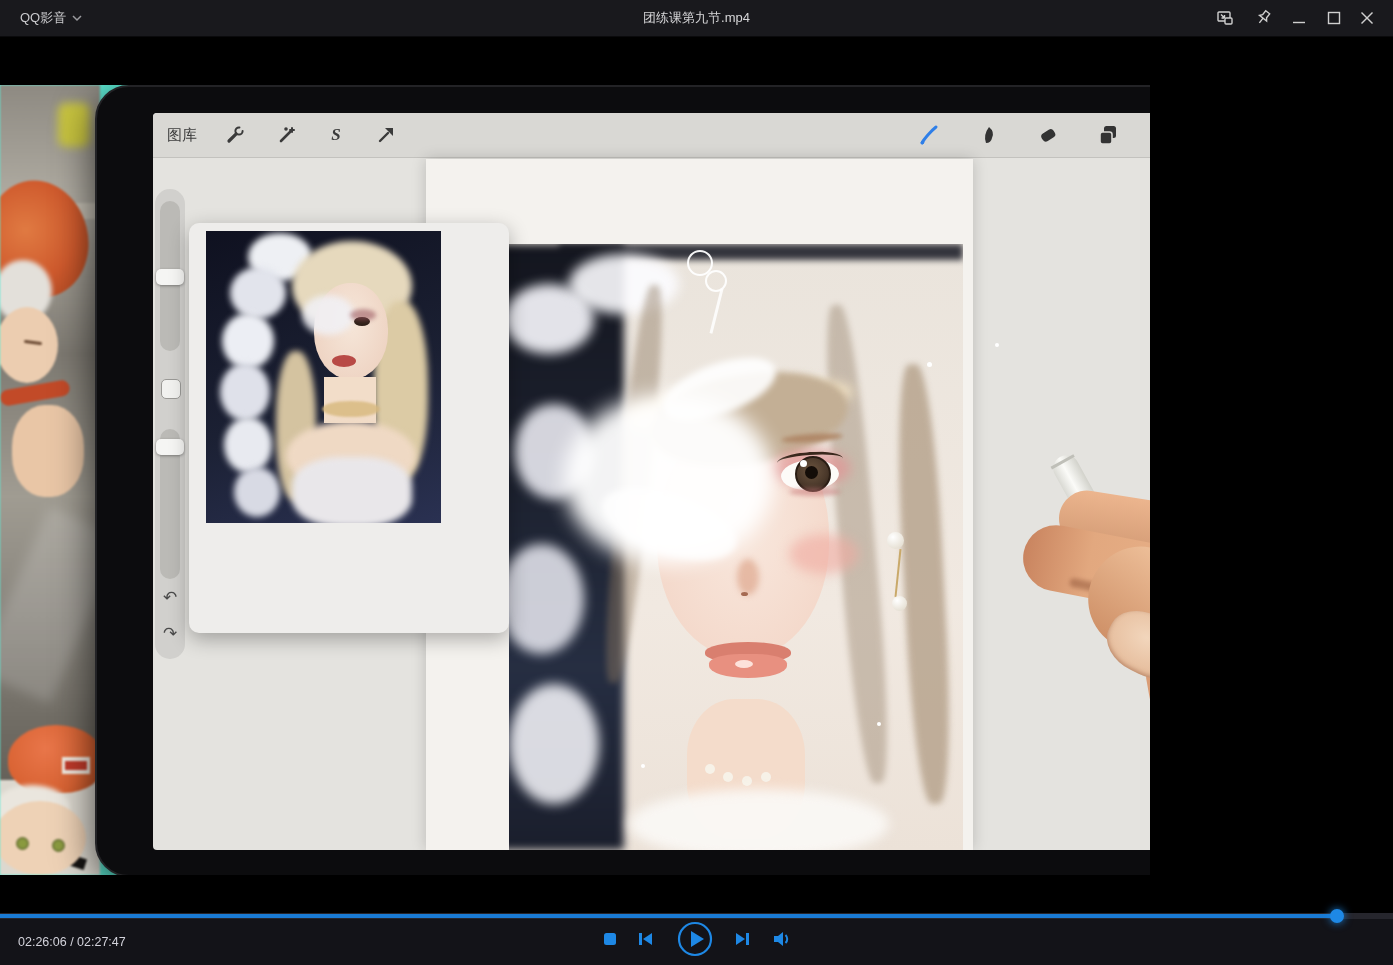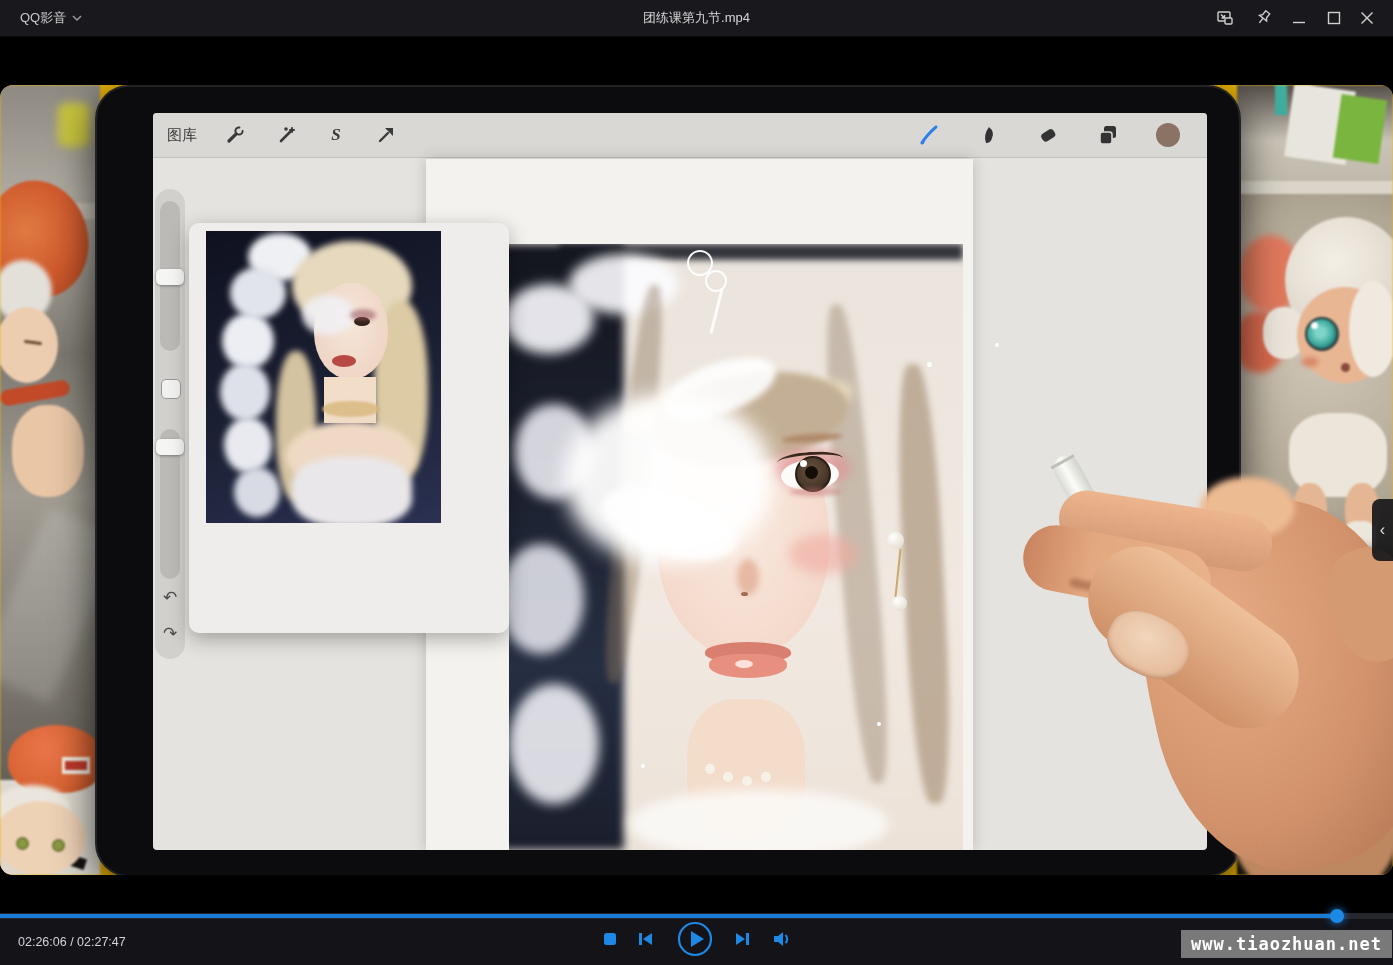--- a/index.html
+++ b/index.html
@@ -11,21 +11,21 @@
             border-bottom:1px solid #0a0a0c;z-index:50;}
   #app-menu{position:absolute;left:20px;top:0;height:36px;display:flex;align-items:center;
             gap:6px;color:#c9c9cc;font-size:13px;cursor:pointer;}
   #tb-title{position:absolute;left:0;right:0;top:0;height:36px;line-height:36px;text-align:center;
             color:#d6d6d8;font-size:13px;pointer-events:none;}
   .tbbtn{position:absolute;top:3px;width:30px;height:30px;display:flex;align-items:center;
          justify-content:center;cursor:pointer;}
   .tbbtn svg{stroke:#cfcfcf;fill:none;stroke-width:1.4;}
   
   #video-area{position:absolute;left:0;top:36px;width:1393px;height:877px;background:#000;overflow:hidden;}
-  #frame{position:absolute;left:0;top:49px;width:1393px;height:790px;background:#eab308;overflow:hidden;border-radius:13px;}
+  #frame{position:absolute;left:0;top:49px;width:1150px;height:790px;background:#5eead4;overflow:hidden;}
   
   #scene-left{position:absolute;left:0;top:0;width:100px;height:790px;overflow:hidden;
     background:linear-gradient(180deg,#8e8a82 0%,#b3afa5 16%,#7e7a72 34%,#a09c92 52%,#8a867e 66%,#6e6a62 82%,#55514a 100%);
     filter:blur(1px);}
   #scene-right{position:absolute;left:1237px;top:0;width:156px;height:790px;overflow:hidden;
     background:linear-gradient(180deg,#55504a 0%,#cac4b7 7%,#b8b1a3 16%,#a39a8c 32%,#857a6d 50%,#4a4038 64%,#2f2820 75%,#201a14 100%);
     filter:blur(1px);}
   
   #ipad{position:absolute;left:95px;top:0;width:1142px;height:788px;background:#0c0c0e;
         border-radius:34px;border:2px solid #232326;box-shadow:0 10px 40px rgba(0,0,0,.7);}
@@ -383,15 +383,14 @@
         <rect x="14" y="5" width="3" height="12" fill="#1e88e5"></rect>
       </svg>
     </div>
     <div class="pbtn" style="left:768px;width:26px;">
       <svg width="22" height="22" viewBox="0 0 22 22">
         <polygon points="4,8 8,8 13,4 13,18 8,14 4,14" fill="#1e88e5"></polygon>
         <path d="M15.5 7 a5.5 5.5 0 0 1 0 8" fill="none" stroke="#1e88e5" stroke-width="2"></path>
       </svg>
     </div>
 
-    <div id="watermark">www.tiaozhuan.net</div>
   </footer>
 </div>
 
 </body></html>

